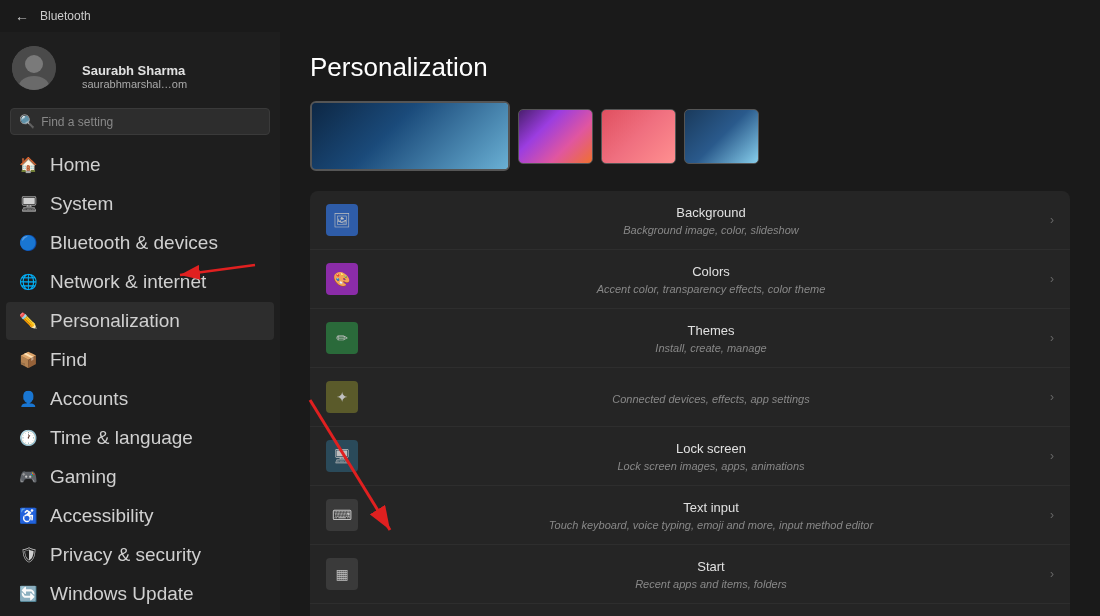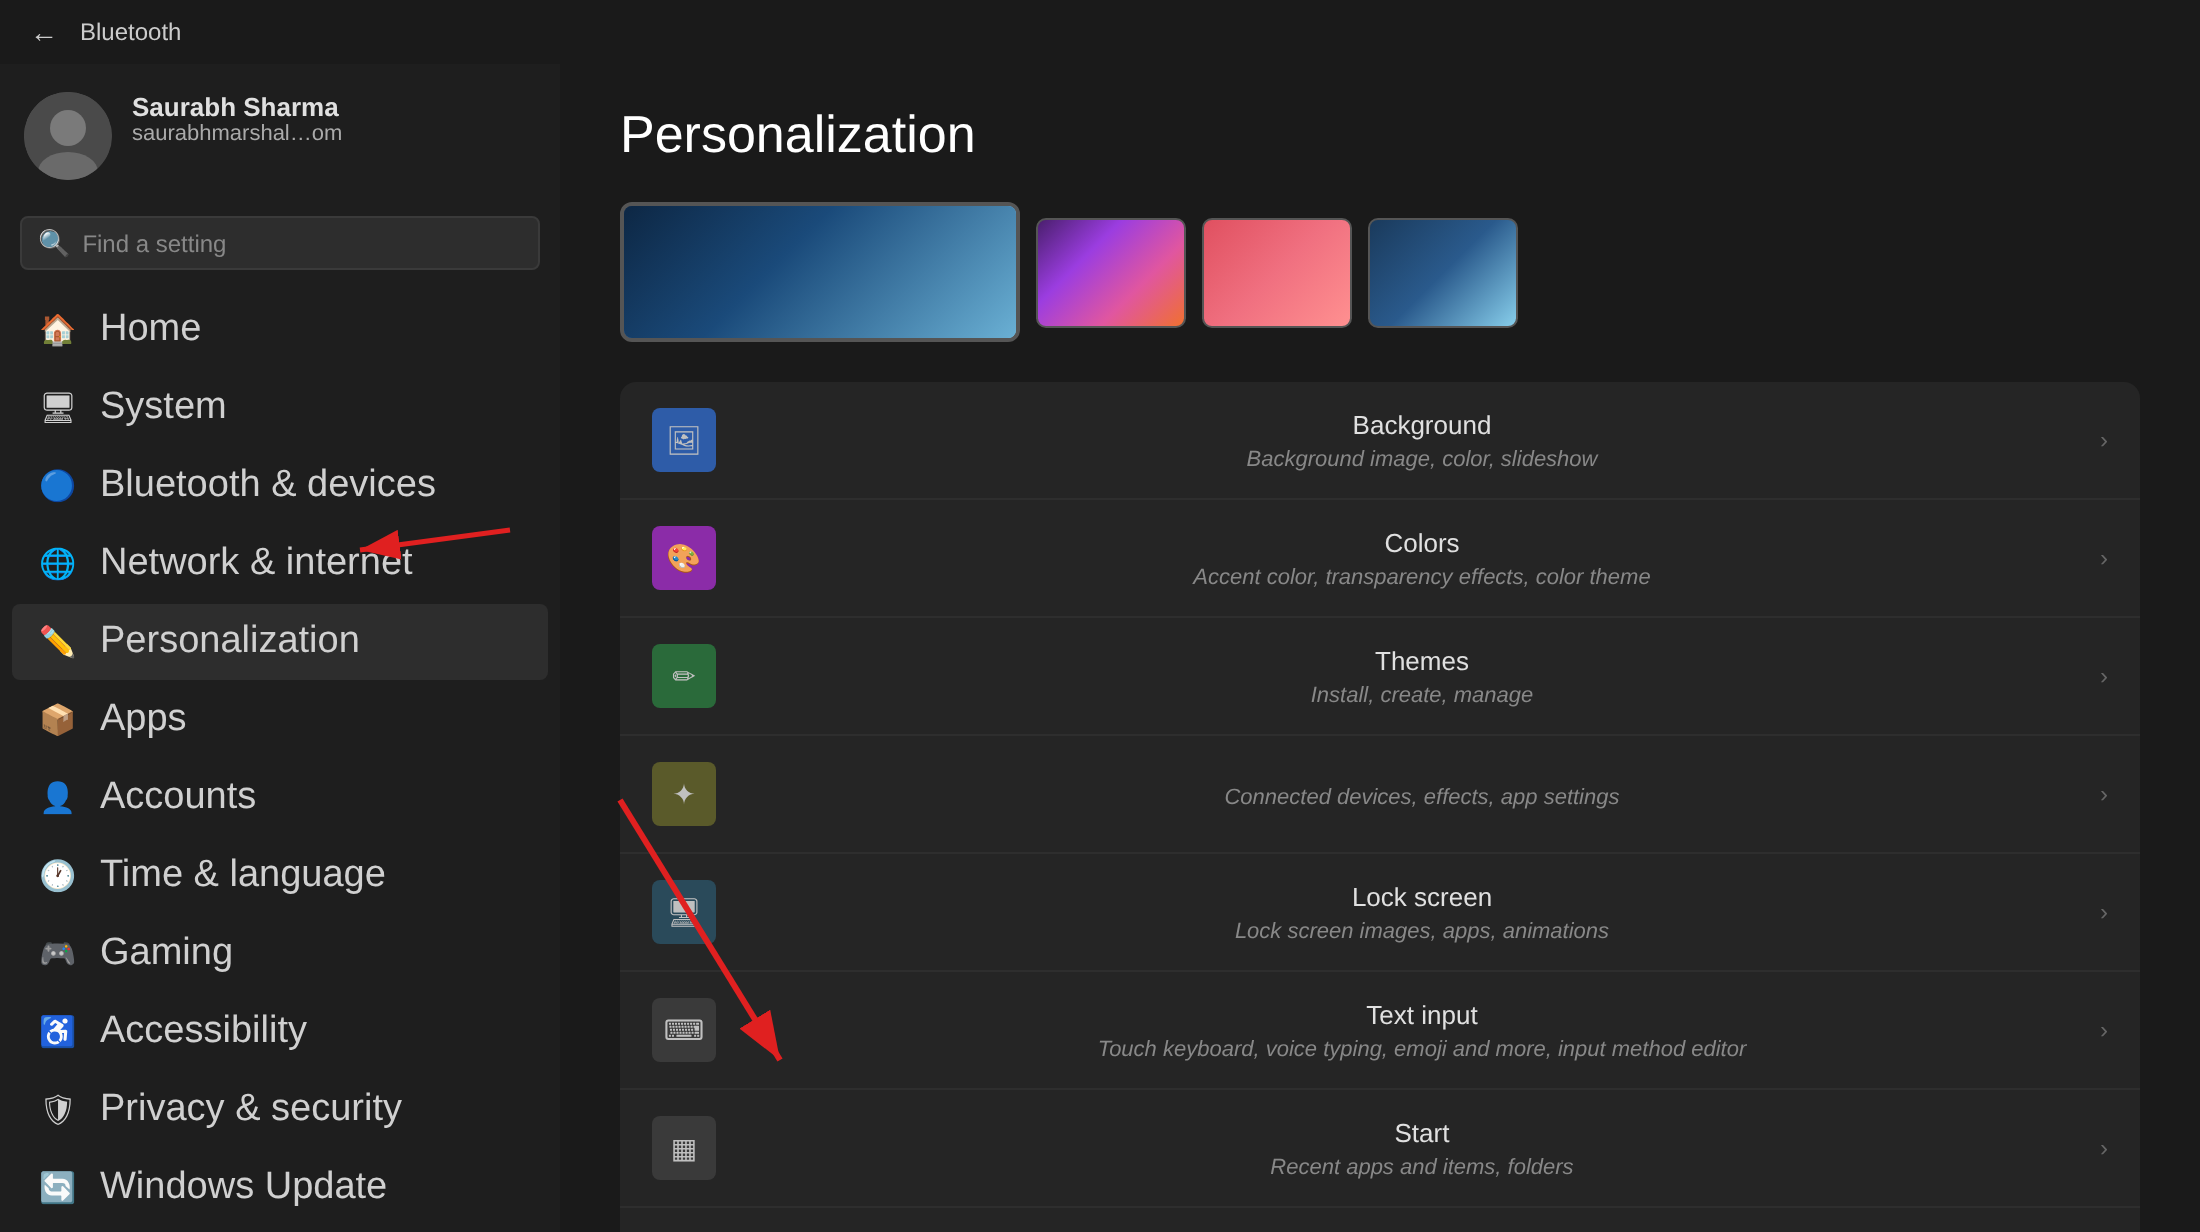--- a/index.html
+++ b/index.html
@@ -48,23 +48,24 @@
       display: flex;
       flex-direction: column;
       flex-shrink: 0;
       overflow-y: auto;
       padding-bottom: 10px;
     }
 
     
     .user-profile {
       display: flex;
-      align-items: flex-start;
+      align-items: flex-end;
       padding: 14px 12px 14px 12px;
       cursor: pointer;
+      gap: 16px;
     }
     .user-avatar {
       width: 44px; height: 44px;
       border-radius: 50%;
       background: linear-gradient(135deg, #5a5a5a, #3a3a3a);
       margin-right: 10px;
       flex-shrink: 0;
       overflow: hidden;
       display: flex; align-items: center; justify-content: center;
       font-size: 18px;
@@ -244,21 +245,21 @@
         <div class="nav-item">
       <span class="nav-icon">🌐</span>
       <span class="nav-label">Network &amp; internet</span>
     </div>
         <div class="nav-item active">
       <span class="nav-icon">✏️</span>
       <span class="nav-label">Personalization</span>
     </div>
         <div class="nav-item">
       <span class="nav-icon">📦</span>
-      <span class="nav-label">Apps</span>
+      <span class="nav-label">Find</span>
     </div>
         <div class="nav-item">
       <span class="nav-icon">👤</span>
       <span class="nav-label">Accounts</span>
     </div>
         <div class="nav-item">
       <span class="nav-icon">🕐</span>
       <span class="nav-label">Time &amp; language</span>
     </div>
         <div class="nav-item">

